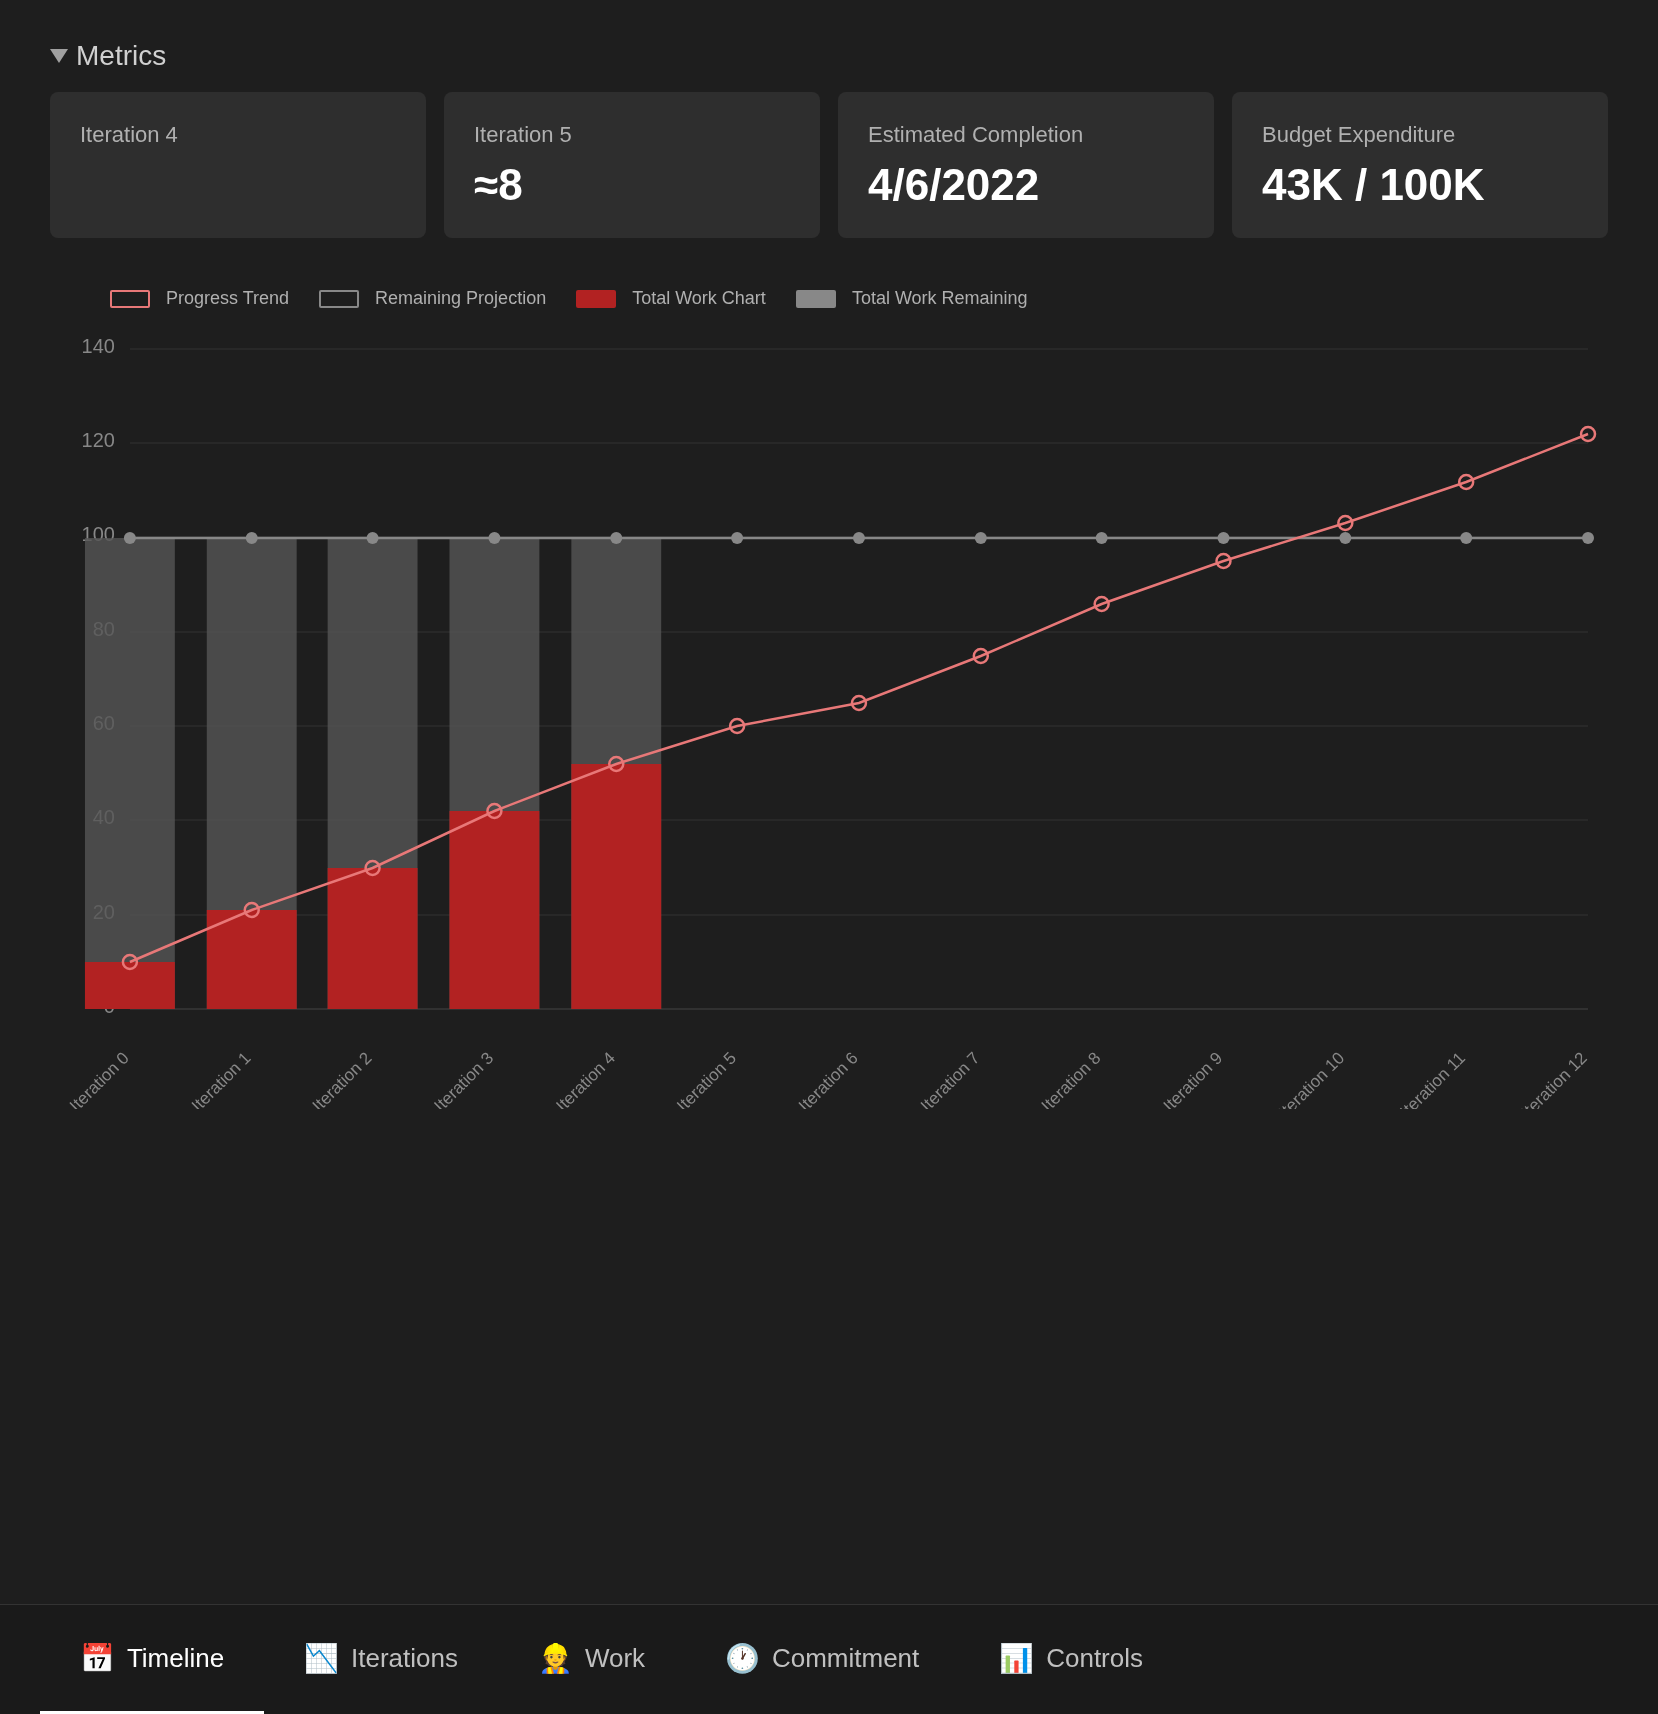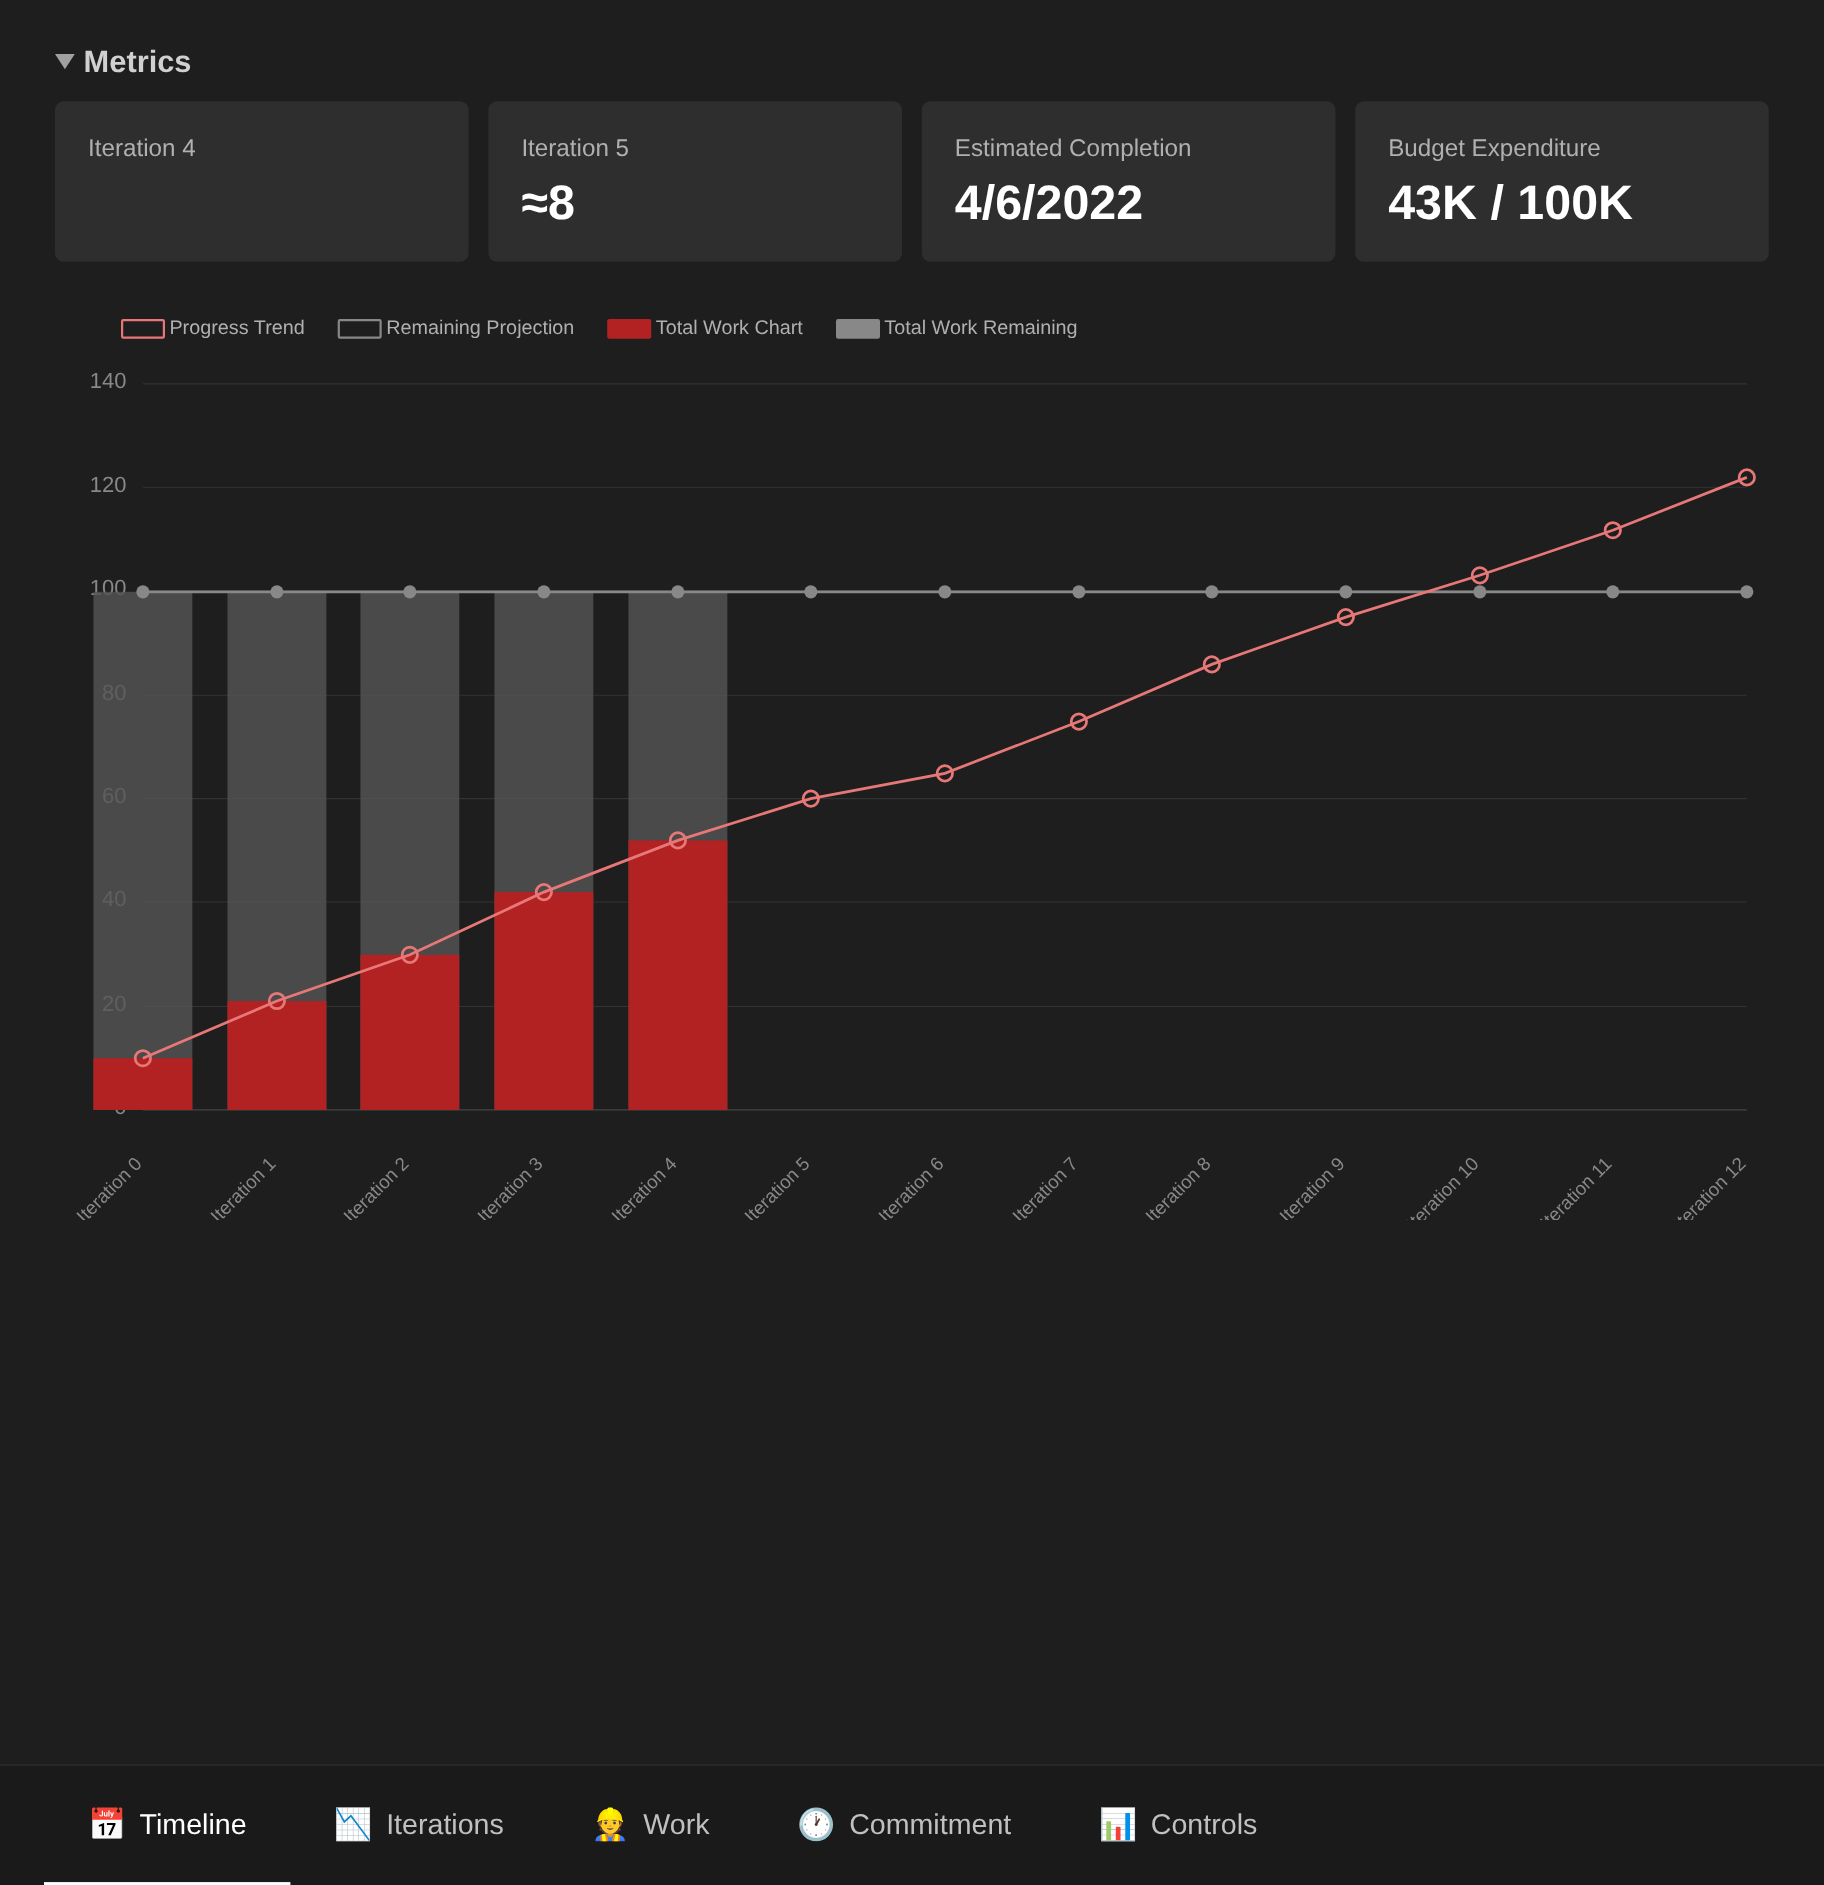--- a/index.html
+++ b/index.html
@@ -10,21 +10,21 @@
       width: 1658px;
       min-height: 1714px;
       padding: 40px 50px 0 50px;
     }
 
     .section-header {
       display: flex;
       align-items: center;
       gap: 8px;
       font-size: 28px;
-      font-weight: 700;
+      font-weight: 400;
       margin-bottom: 20px;
       color: #d0d0d0;
     }
     .section-header .triangle {
       display: inline-block;
       width: 0; height: 0;
       border-left: 9px solid transparent;
       border-right: 9px solid transparent;
       border-top: 14px solid #a0a0a0;
     }
@@ -61,21 +61,21 @@
       align-items: center;
       gap: 30px;
       margin-bottom: 20px;
       padding-left: 60px;
       font-size: 18px;
       color: #b0b0b0;
     }
     .legend-item {
       display: flex;
       align-items: center;
-      gap: 4px;
+      gap: 16px;
     }
     .legend-box {
       width: 40px;
       height: 18px;
       border-radius: 2px;
     }
     .legend-box-outline {
       width: 40px;
       height: 18px;
       border: 2px solid #e87878;

